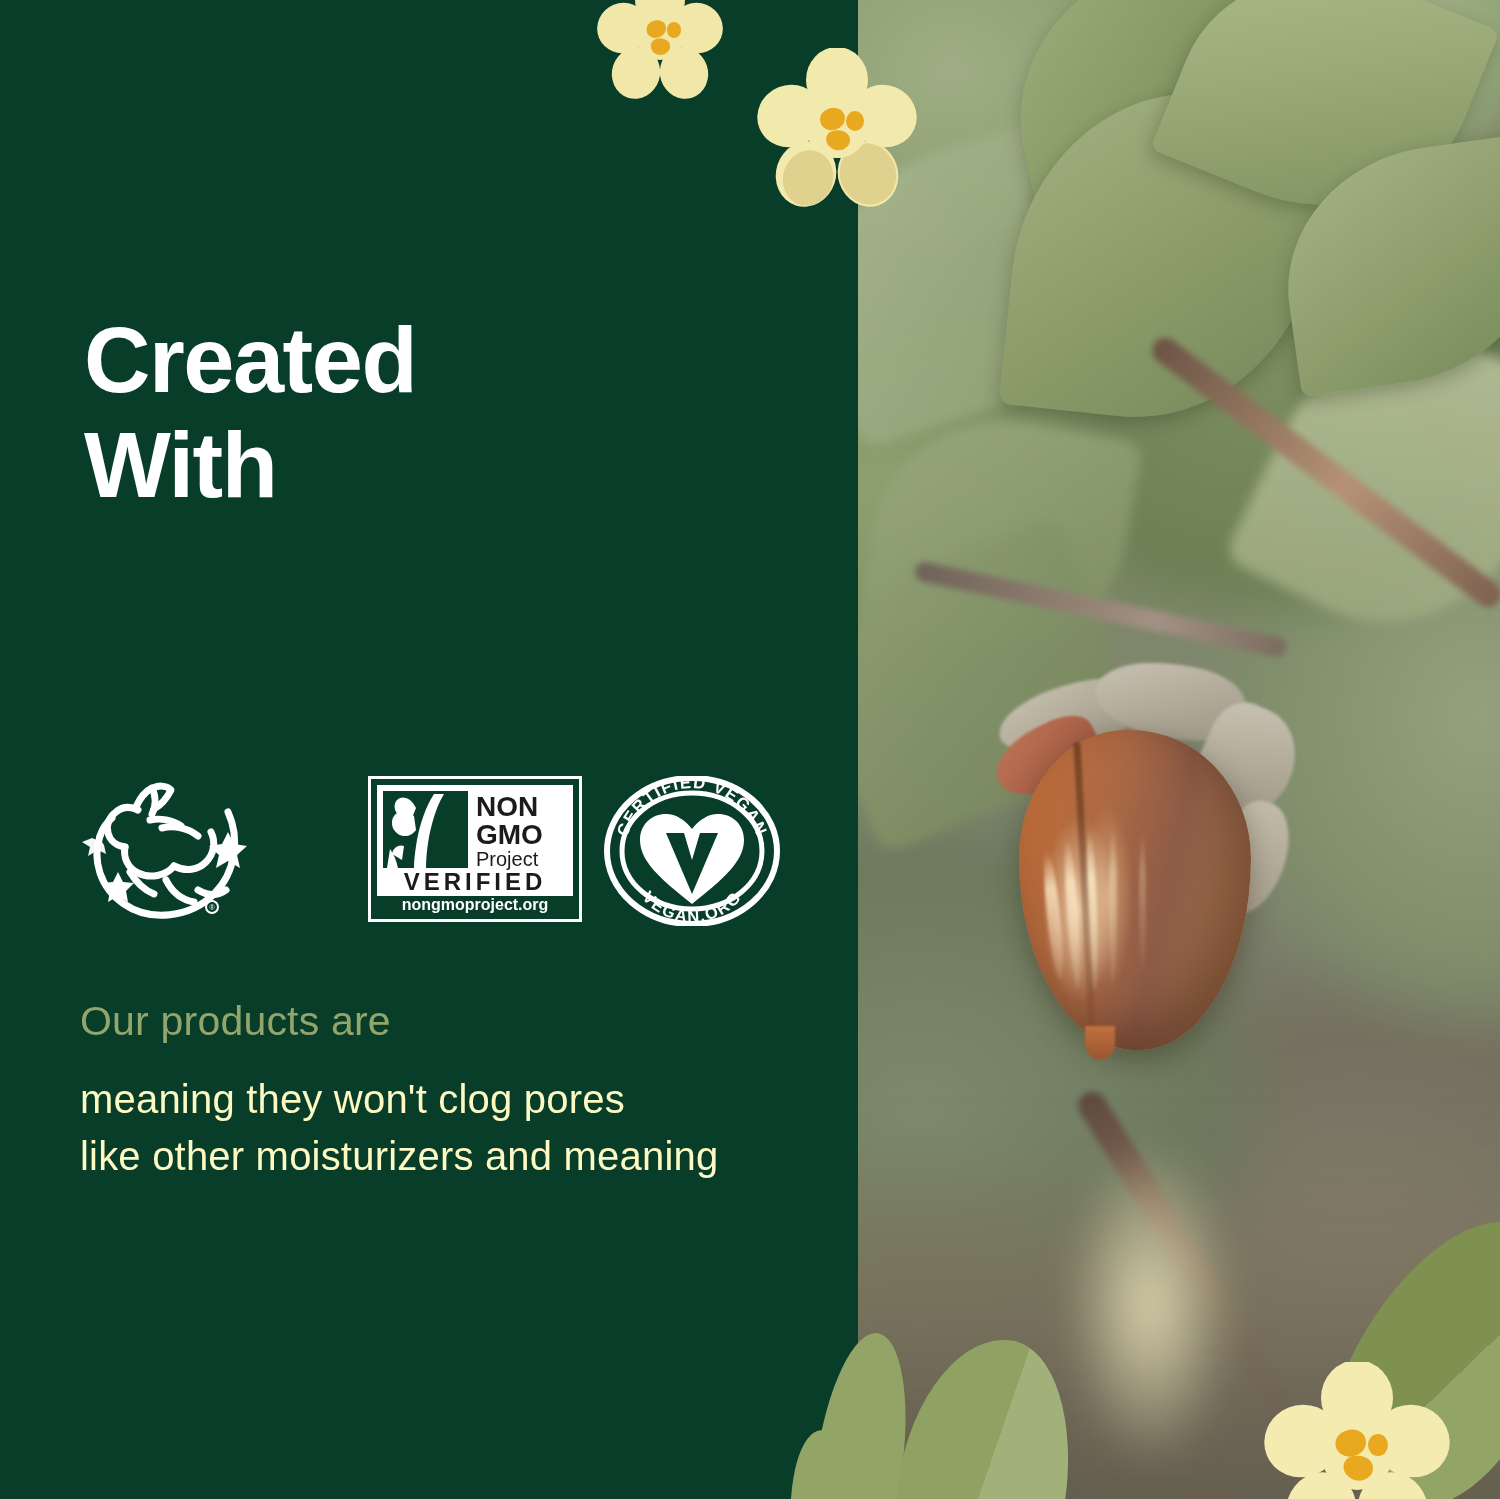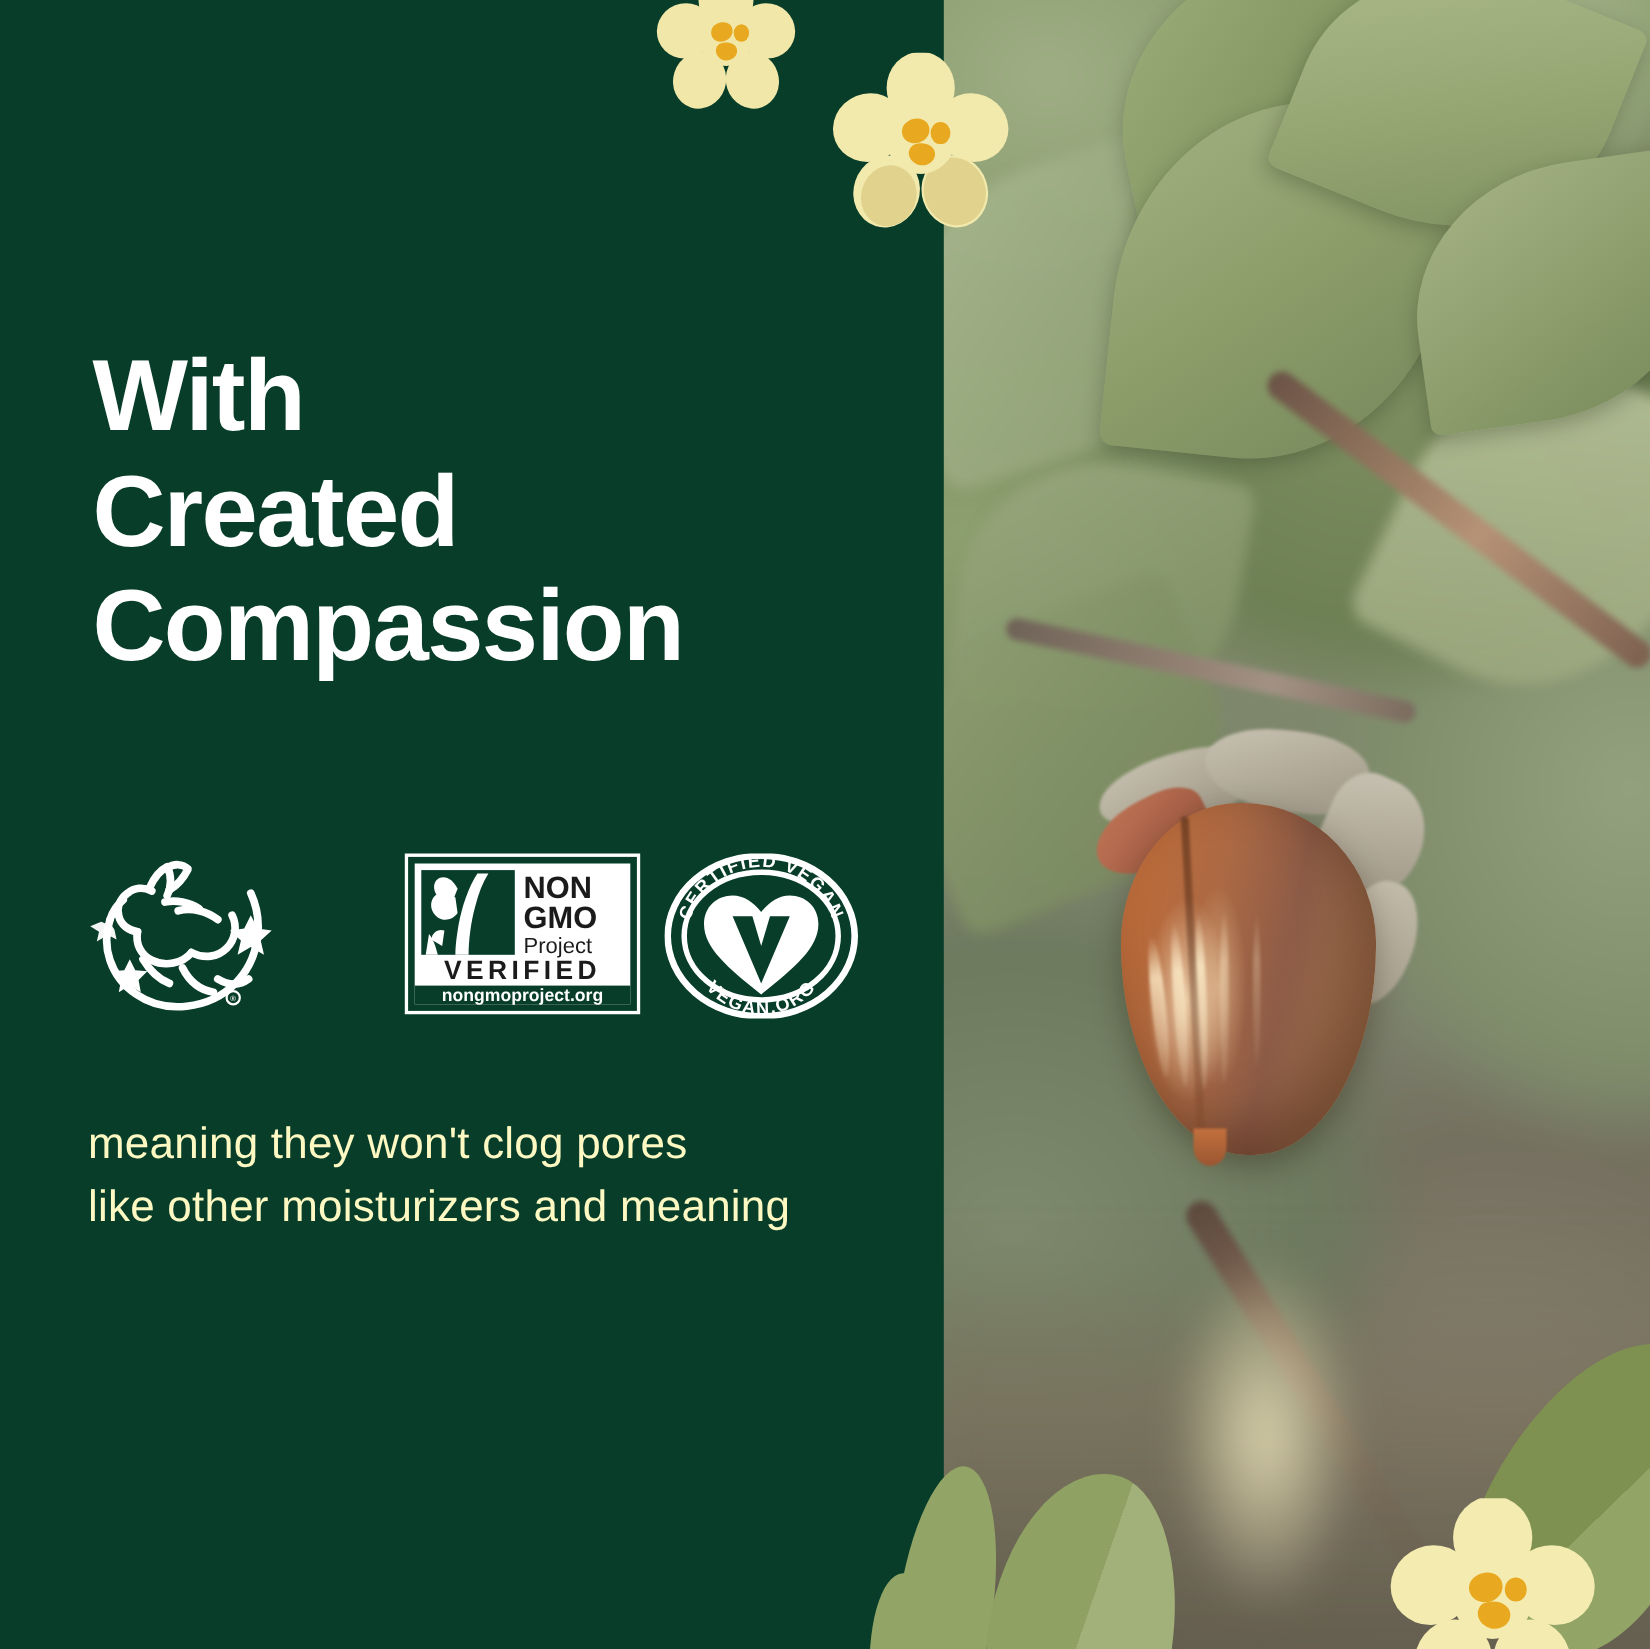--- a/index.html
+++ b/index.html
@@ -236,23 +236,22 @@
     <div style="position:absolute; left:-20px; top:1130px; width:700px; height:400px;
                 background:linear-gradient(180deg, rgba(120,112,94,.0) 0%, rgba(122,113,93,.85) 40%, rgba(96,90,76,.95) 100%);
                 filter:blur(22px);"></div>
     <div style="position:absolute; left:210px; top:1140px; width:170px; height:330px; border-radius:50%;
                 background:radial-gradient(ellipse at center, rgba(236,228,186,.85), rgba(236,228,186,0) 70%); filter:blur(18px);"></div>
   </div>
 
   <div class="green-pane">
 
     <h1 class="headline">
+      <span class="hl-line">Created</span>
       <span class="hl-line">With</span>
-      <span class="hl-line">Created</span>
-      <span class="hl-line">Compassion</span>
     </h1>
 
     <div class="badges">
 
       <div class="badge bunny">
         <svg viewBox="0 0 172 150" width="172" height="150" aria-hidden="true">
           <g fill="none" stroke="#ffffff" stroke-width="7" stroke-linecap="round" stroke-linejoin="round">
             <path d="M150 36 C162 62 158 96 136 118 C112 142 72 146 46 128 C22 112 14 84 22 60"></path>
             <path d="M22 60 C24 54 28 47 34 42"></path>
             <path d="M60 34 C52 30 44 31 38 36 C31 41 28 49 30 57 C32 65 39 70 47 71"></path>
@@ -323,20 +322,21 @@
             <textPath href="#arcTop" startOffset="50%" text-anchor="middle">CERTIFIED VEGAN</textPath>
           </text>
           <text font-family="Liberation Sans, sans-serif" font-size="16.5" font-weight="700" letter-spacing="1.6" fill="#ffffff">
             <textPath href="#arcBot" startOffset="50%" text-anchor="middle">VEGAN.ORG</textPath>
           </text>
         </svg>
       </div>
     </div>
 
     <div class="copy">
+      <div class="lead">Our products are</div>
       <div class="tail">
         <span>meaning they won't clog pores</span>
         <span>like other moisturizers and meaning</span>
       </div>
     </div>
   </div>
 
   <div class="flower" style="left:596px; top:-26px; width:128px; height:128px;">
     <svg viewBox="0 0 128 128" width="128" height="128" aria-hidden="true">
       <g fill="#f0e7a8">

